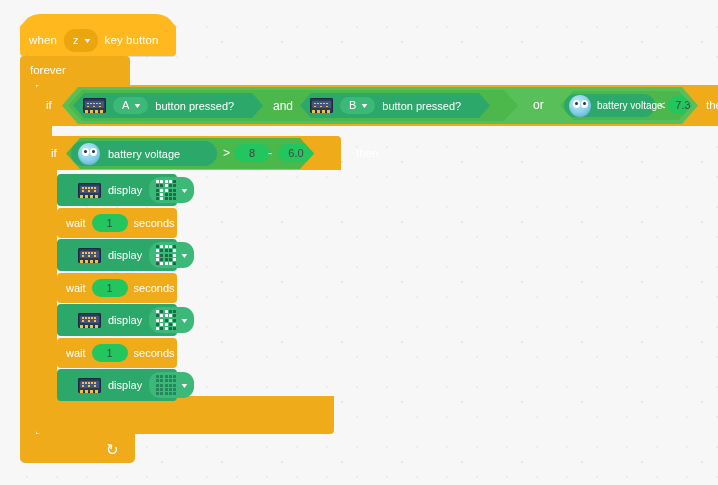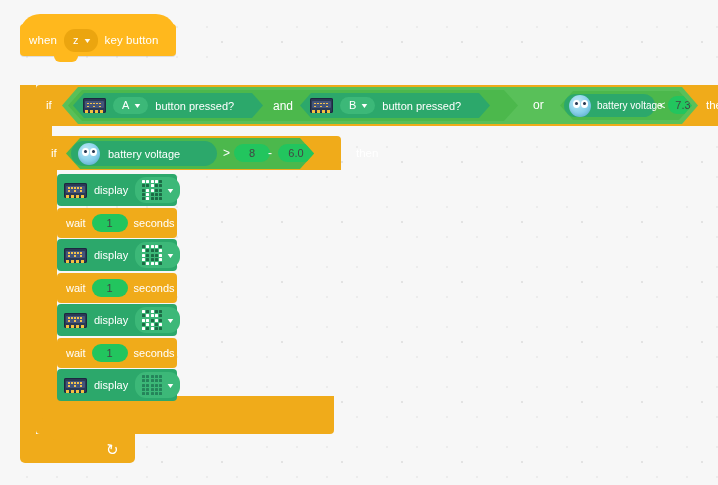--- a/index.html
+++ b/index.html
@@ -116,21 +116,21 @@
   
   .mx{
     display:grid;grid-template-columns:repeat(5,3px);
     grid-template-rows:repeat(5,3px);gap:1.2px;flex:none;
   }
   .mx s{display:block;width:3px;height:3px;background:#1c6b45;border-radius:.5px;}
   .mx s.on{background:#ffffff;}
   .mx.dim s{background:#25845a;}
 
   .wait-row{display:flex;align-items:center;gap:6px;padding-left:9px;height:100%;}
-  .disp-row{display:flex;align-items:center;gap:7px;padding-left:7px;height:100%;}
+  .disp-row{display:flex;align-items:center;gap:7px;padding-left:21px;height:100%;}
 
   .loop-arrow{
     position:absolute;color:#fff;font-size:15px;line-height:1;
     transform:rotate(8deg);
   }
 </style>
 </head>
 <body>
 
 <div id="canvas">
@@ -141,20 +141,23 @@
       <span class="lbl">when</span>
       <span class="dd">
         <span>z</span>
         <span class="ar">▼</span>
       </span>
       <span class="lbl">key button</span>
     </div>
     <div class="notch" style="bottom:-6px;background:#ffb81d;"></div>
   </div>
 
+  <div class="blk ctrl cblock" style="left:20px;top:56px;width:110px;height:29px;border-radius:4px 4px 0 0;">
+    <div style="position:absolute;left:10px;top:8px;" class="lbl">forever</div>
+  </div>
 
   <div class="blk ctrl" style="left:20px;top:85px;width:16px;height:349px;"></div>
 
   <div class="blk ctrl" style="left:20px;top:434px;width:115px;height:29px;border-radius:0 0 5px 5px;">
     <div class="loop-arrow" style="left:86px;top:8px;">↻</div>
   </div>
   <div class="notch" style="left:50px;top:434px;background:#f0ab1a;"></div>
 
   <div class="blk ctrl" style="left:36px;top:85px;width:682px;height:41px;border-radius:4px 0 0 0;">
     <div style="position:absolute;left:10px;top:14px;" class="lbl">if</div>

